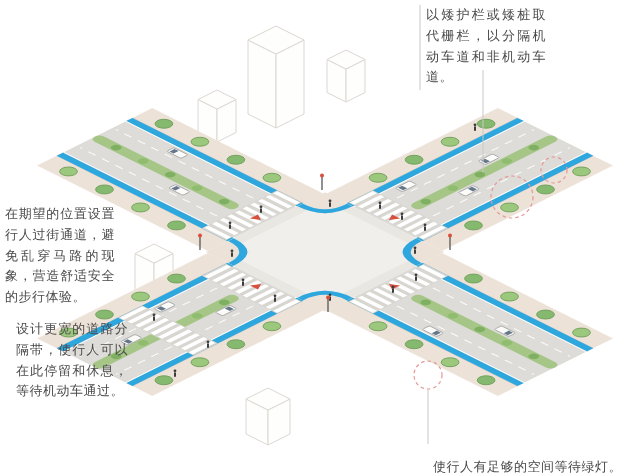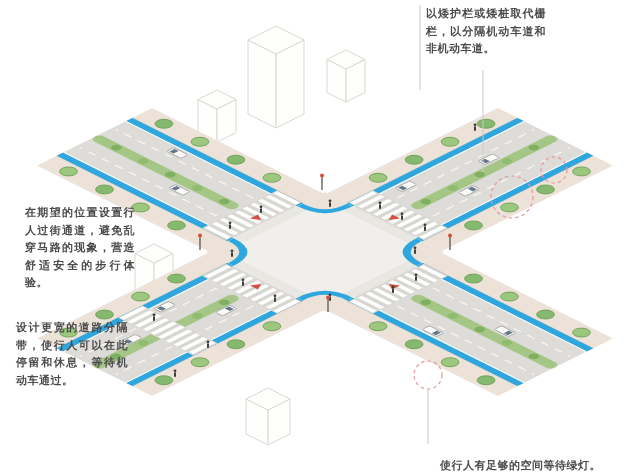--- a/index.html
+++ b/index.html
@@ -2,27 +2,27 @@
 <html><head>
 <meta charset="utf-8">
 <style>
   html,body{margin:0;padding:0;background:#fff;}
   .stage{
     position:relative;width:640px;height:476px;background:#FFFFFF;overflow:hidden;
     font-family:"DejaVu Sans","Liberation Sans",sans-serif;
   }
   .stage svg{position:absolute;left:0;top:0;}
   .ann{
-    position:absolute;font-size:11px;line-height:1.6;color:#4A4A4A;
-    letter-spacing:0.5px;text-align:justify;font-weight:bold;
+    position:absolute;font-size:13px;line-height:1.6;color:#4A4A4A;
+    letter-spacing:0.5px;text-align:justify;
   }
   .ann-barrier{left:426px;top:5px;width:120px;}
   .ann-narrowing{left:489px;top:68px;width:98px;}
   .ann-signal{left:5px;top:137px;width:110px;}
-  .ann-crossing{left:5px;top:204px;width:110px;margin-left:20px;}
+  .ann-crossing{left:5px;top:204px;width:110px;}
   .ann-median{left:16px;top:288px;width:112px;margin-top:31px;}
   .ann-waiting{left:433px;top:445px;width:168px;white-space:nowrap;text-align:right;margin-top:12px;}
 </style>
 </head>
 <body>
 
 <div class="stage">
 
   <svg width="640" height="476" viewBox="0 0 640 476" xmlns="http://www.w3.org/2000/svg" xmlns:xlink="http://www.w3.org/1999/xlink">
 

